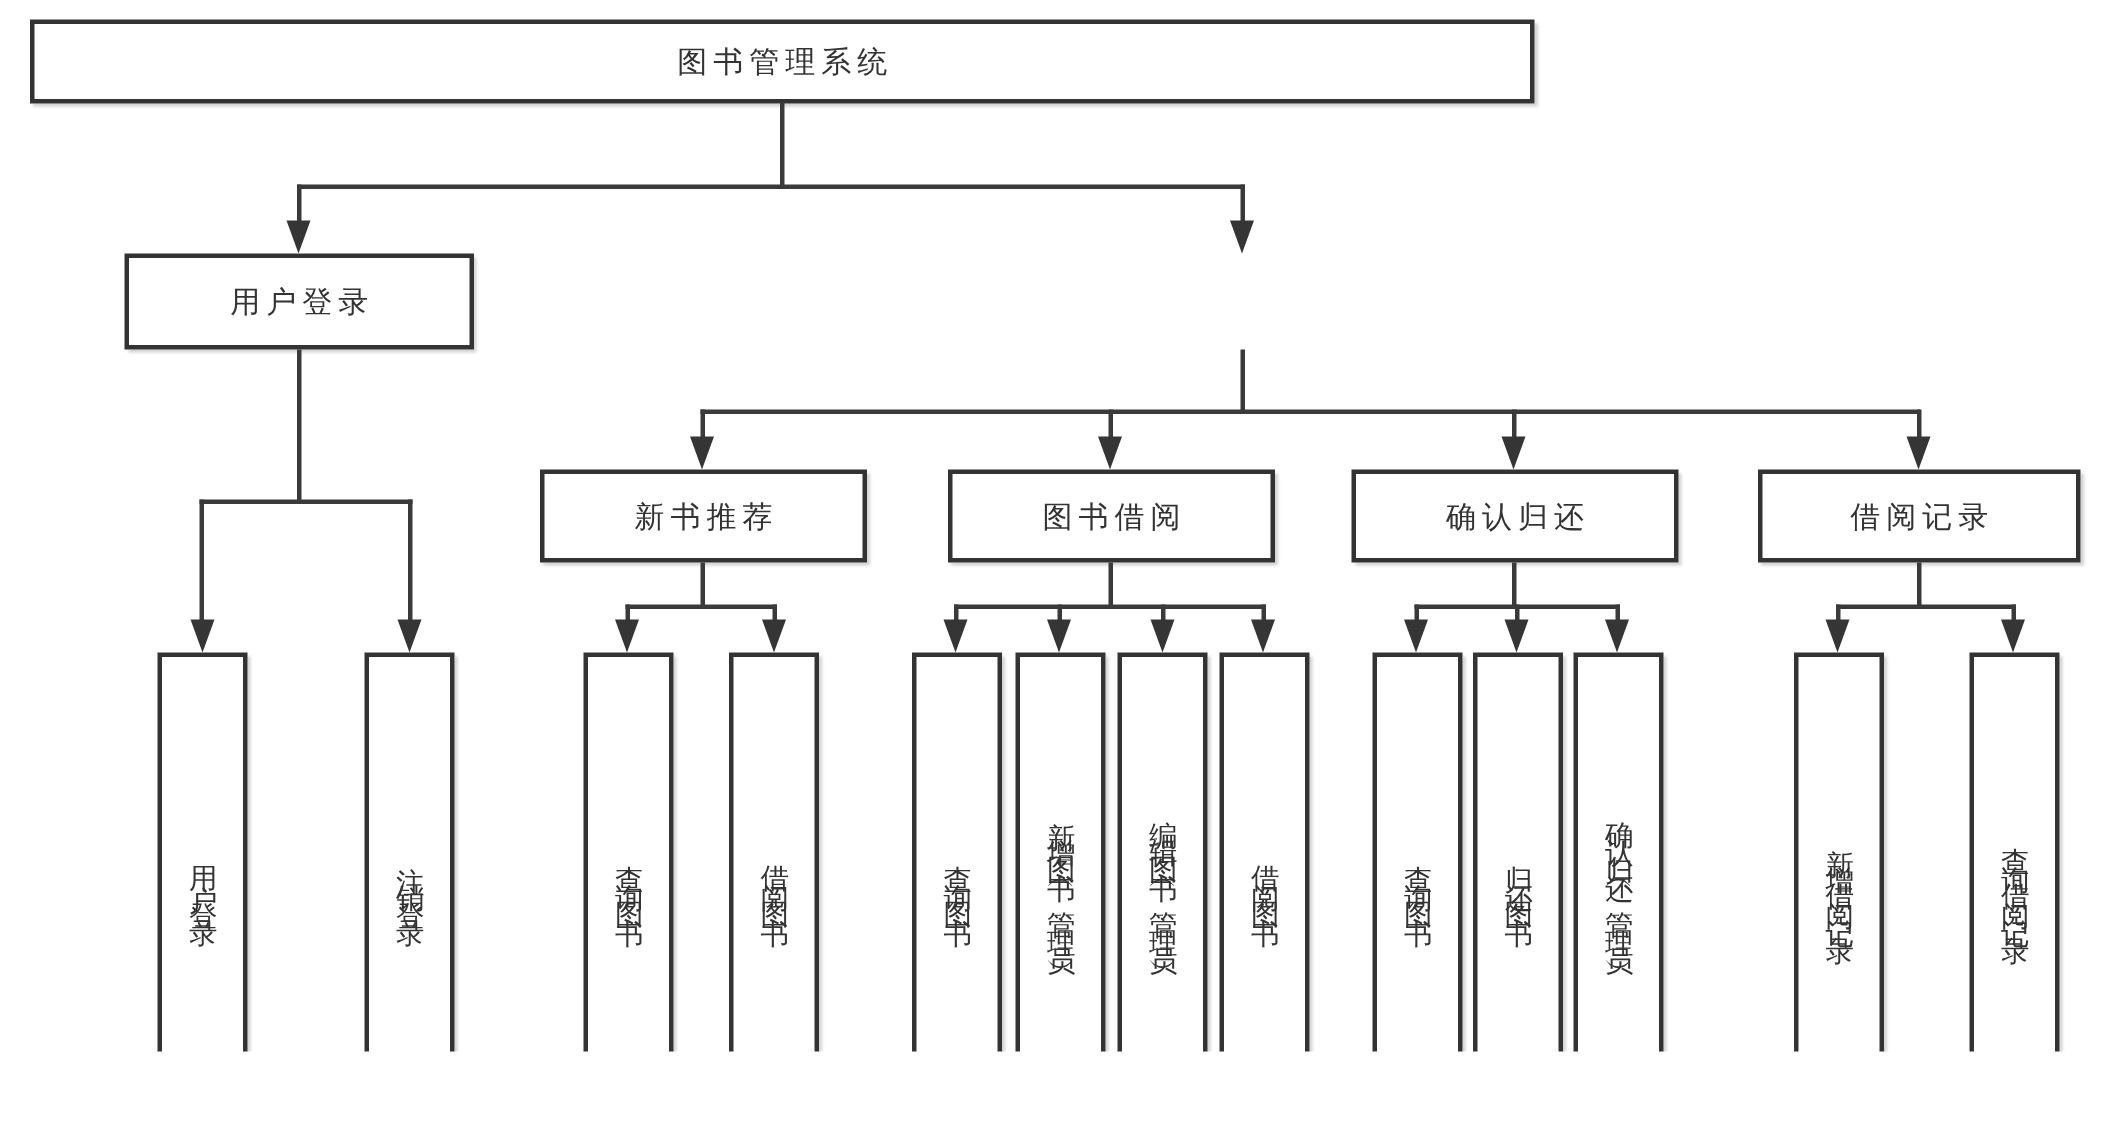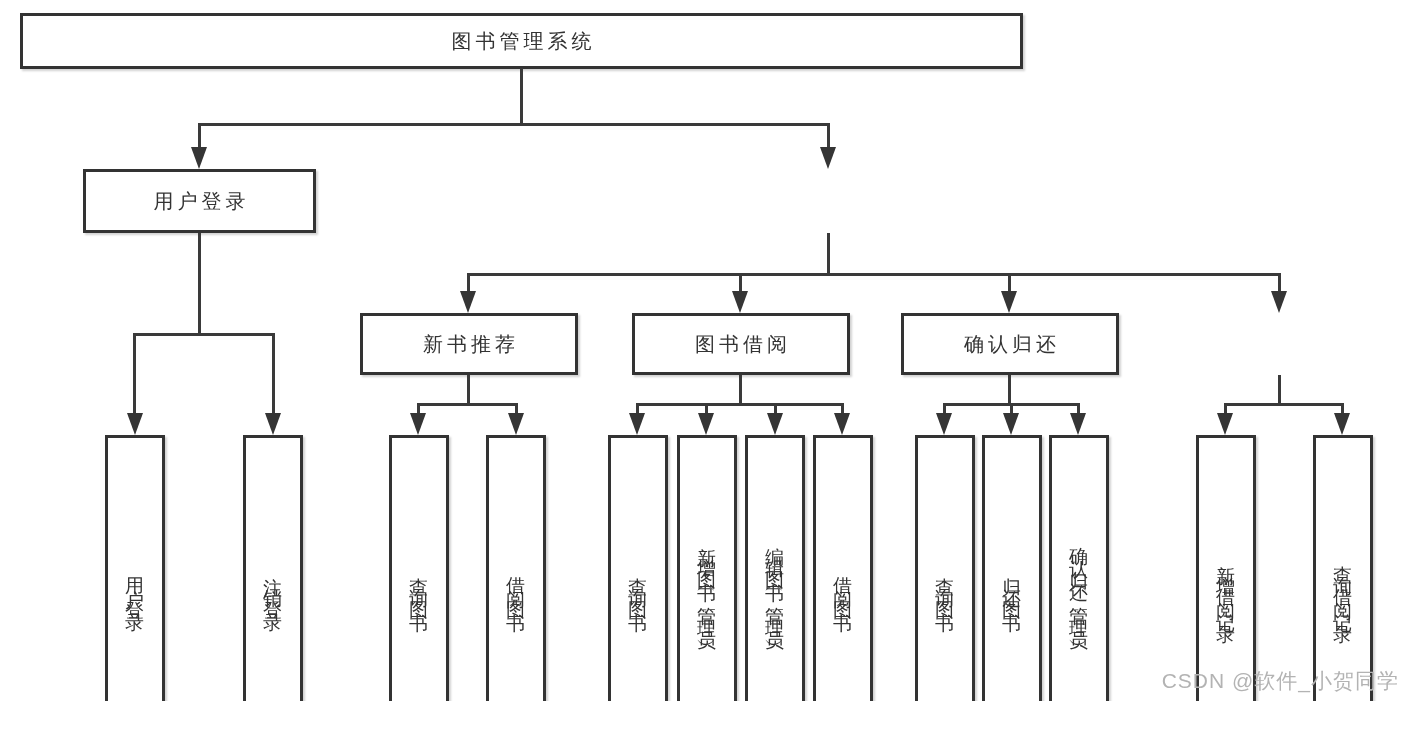--- a/index.html
+++ b/index.html
@@ -65,20 +65,23 @@
   <div class="a" style="left:1271px;top:291px"></div>
 
   <div class="hbox" style="left:360px;top:313px;width:218px;height:62px">
     <span class="hlabel">新书推荐</span>
   </div>
   <div class="hbox" style="left:632px;top:313px;width:218px;height:62px">
     <span class="hlabel">图书借阅</span>
   </div>
   <div class="hbox" style="left:901px;top:313px;width:218px;height:62px">
     <span class="hlabel">确认归还</span>
+  </div>
+  <div class="hbox" style="left:1172px;top:313px;width:215px;height:62px">
+    <span class="hlabel">借阅记录</span>
   </div>
 
   <div class="ln" style="left:467px;top:375px;width:3px;height:30px"></div>
   <div class="ln" style="left:417px;top:403px;width:101px;height:3px"></div>
   <div class="ln" style="left:417px;top:403px;width:3px;height:11px"></div>
   <div class="a" style="left:410px;top:413px"></div>
   <div class="ln" style="left:515px;top:403px;width:3px;height:11px"></div>
   <div class="a" style="left:508px;top:413px"></div>
 
   <div class="ln" style="left:739px;top:375px;width:3px;height:30px"></div>
@@ -141,15 +144,14 @@
   <div class="leaf" style="left:1049px">
     <span class="vlabel">确认归还（管理员）</span>
   </div>
   <div class="leaf" style="left:1196px">
     <span class="vlabel">新增借阅记录</span>
   </div>
   <div class="leaf" style="left:1313px">
     <span class="vlabel">查询借阅记录</span>
   </div>
 
-  <div class="watermark">CSDN @软件_小贺同学</div>
 
 </div>
 
 </body></html>

